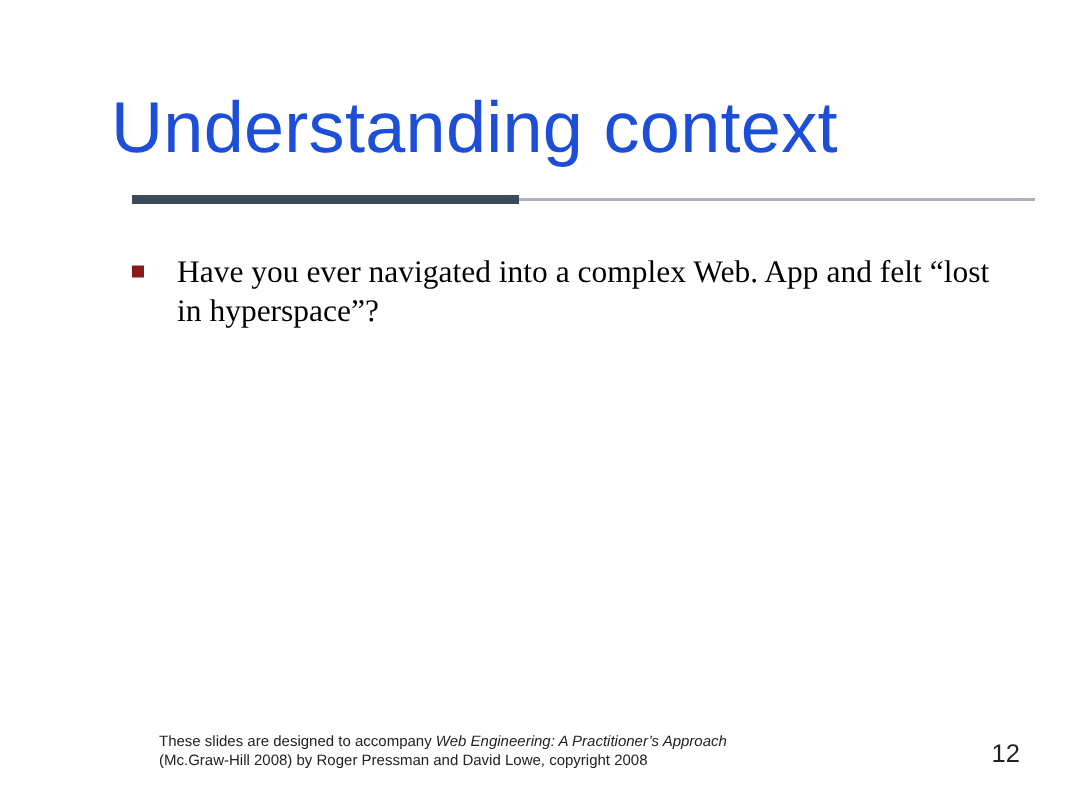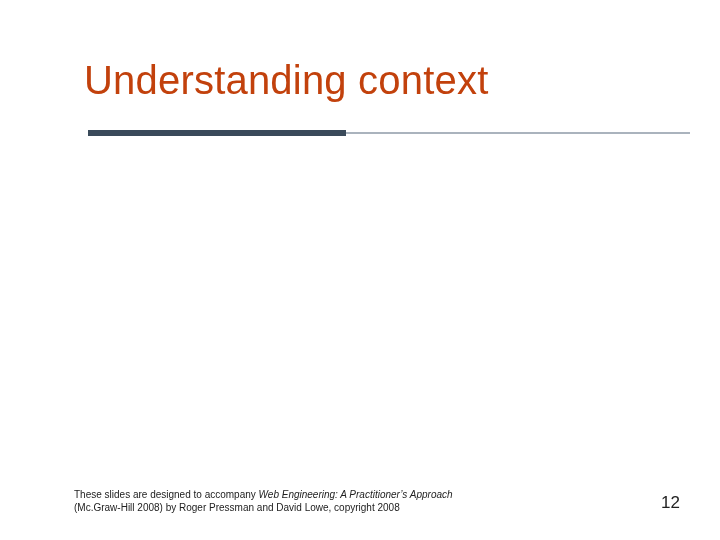--- a/index.html
+++ b/index.html
@@ -14,25 +14,25 @@
   }
   .slide {
     position: relative;
     width: 720px;
     height: 540px;
     box-sizing: border-box;
   }
   .title {
     position: absolute;
     top: 58px;
-    left: 84px;
+    left: 74px;
     font-family: Arial, Helvetica, sans-serif;
-    font-size: 40px;
+    font-size: 48px;
     font-weight: 400;
-    color: #c2410c;
+    color: #1d4ed8;
     letter-spacing: 0.2px;
   }
   .rule-dark {
     position: absolute;
     top: 130px;
     left: 88px;
     width: 258px;
     height: 6px;
     background: #3a4a5a;
   }
@@ -78,20 +78,21 @@
     display: flex;
     justify-content: space-between;
     align-items: flex-end;
   }
   .footer-text {
     font-family: Arial, Helvetica, sans-serif;
     font-size: 10px;
     line-height: 1.25;
     color: #222;
     max-width: 520px;
+    margin-left: 32px;
   }
   .footer-text .ital {
     font-style: italic;
   }
   .page-num {
     font-family: Arial, Helvetica, sans-serif;
     font-size: 17px;
     color: #222;
     margin-bottom: 1px;
   }
@@ -100,20 +101,24 @@
 <body>
 
 <div class="slide">
 
   <div class="title">Understanding context</div>
 
   <div class="rule-dark"></div>
   <div class="rule-light"></div>
 
   <div class="bullets">
+    <div class="bullet-item">
+      <div class="bullet-marker"></div>
+      <div class="bullet-text">Have you ever navigated into a complex Web. App and felt “lost in hyperspace”?</div>
+    </div>
   </div>
 
   <div class="footer">
     <div class="footer-text">
       <span>These slides are designed to accompany </span><span class="ital">Web Engineering: A Practitioner’s Approach</span><br>
       <span>(Mc.Graw-Hill 2008) by Roger Pressman and David Lowe, copyright 2008</span>
     </div>
     <div class="page-num">12</div>
   </div>
 

